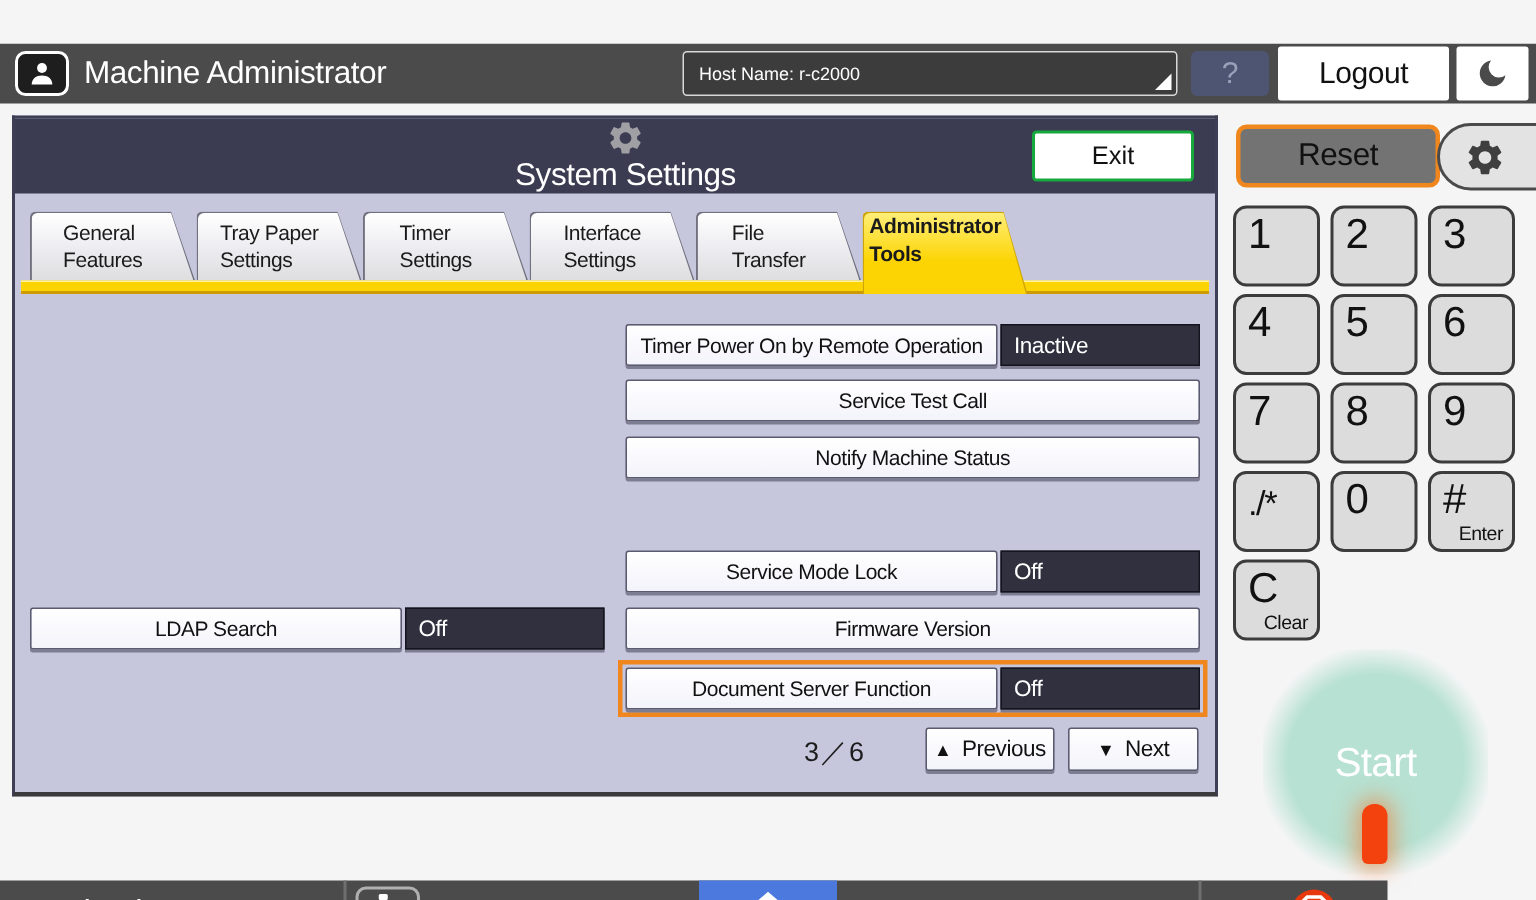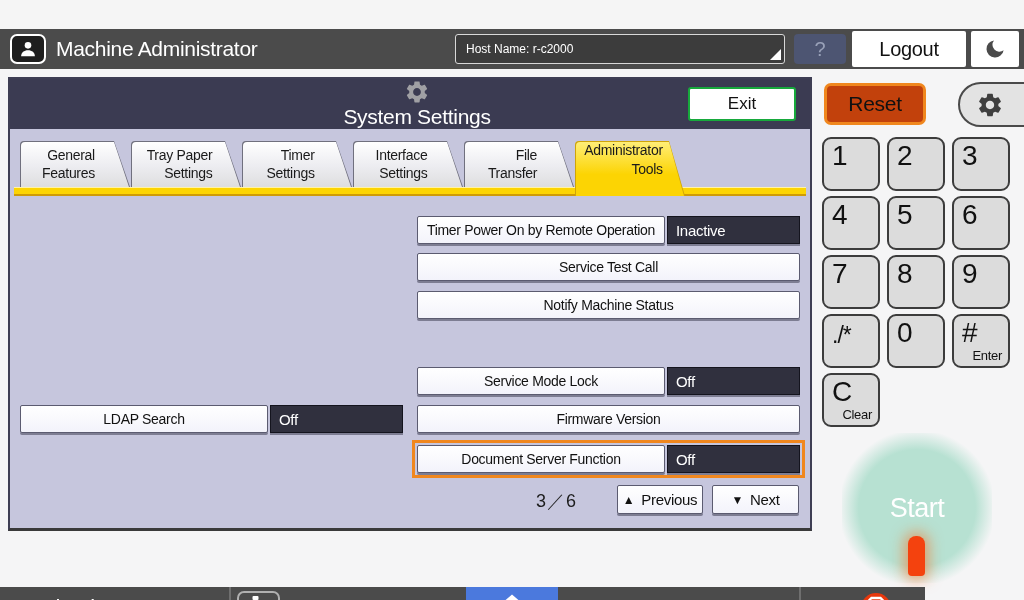--- a/index.html
+++ b/index.html
@@ -38,26 +38,26 @@
   .panel-body { position:absolute; top:50px; left:0; right:0; bottom:0; }
 
   
   .tab { position:absolute; top:12px; width:110px; height:46px; }
   .tab-shape { position:absolute; inset:0; clip-path:polygon(0 0, calc(100% - 16px) 0, 100% 100%, 0 100%);
                background:#70707e; border-radius:4px 0 0 0; }
   .tab-shape-inner { position:absolute; top:1px; left:1px; right:1px; bottom:0;
                clip-path:polygon(0 0, calc(100% - 15px) 0, 100% 100%, 0 100%);
                background:linear-gradient(180deg,#ffffff 0%,#ececf0 55%,#dededf 100%); border-radius:4px 0 0 0; }
   .tab-label { position:absolute; top:0; left:2px; right:15px; bottom:0; display:flex; align-items:center;
-               justify-content:center; text-align:right; white-space:pre-line; font-size:14px;
+               justify-content:center; text-align:left; white-space:pre-line; font-size:14px;
                line-height:1.3; color:#1a1a1a; letter-spacing:-0.3px; }
   .tab.active { height:55px; z-index:3; }
   .tab.active .tab-shape { background:#cfa408; }
   .tab.active .tab-shape-inner { background:linear-gradient(180deg,#ffee77 0%,var(--tab-active-yellow,#fcd403) 60%); }
-  .tab.active .tab-label { bottom:18px; }
+  .tab.active .tab-label { bottom:18px;font-weight:bold; }
   .tab-underline { position:absolute; top:58px; left:4px; right:4px; height:9px;
                    background:var(--tab-active-yellow,#fcd403);
                    border-top:1px solid #fff3a6; border-bottom:2px solid #cf9b05; z-index:2; }
 
   
   .row { position:absolute; display:flex; height:28px; }
   .btn-white { background:linear-gradient(180deg,#ffffff 0%,#f3f3fb 100%); border:1px solid #5b5b70;
                border-radius:2px; box-shadow:0 2px 0 rgba(35,35,55,.45); color:#111; font-size:14px;
                letter-spacing:-0.3px; display:flex; align-items:center; justify-content:center;
                height:28px; font-family:inherit; }
@@ -67,21 +67,21 @@
                display:flex; align-items:center; padding-left:8px; margin-left:2px; }
   .full-btn { width:383px; }
   .highlight-wrap { position:absolute; border:3px solid var(--accent-orange,#f0871e); padding:2px;
                     background:transparent; }
   .pagination-page { position:absolute; font-size:18px; color:#1c1c1c; letter-spacing:1px; }
   .page-btn { position:absolute; height:29px; gap:7px; }
   .page-btn .tri { font-size:12px; }
   .page-btn .pg-lbl { font-size:15px; }
 
   
-  .reset-btn { position:absolute; left:824px; top:54px; width:102px; height:42px; background:#c2410c;
+  .reset-btn { position:absolute; left:824px; top:54px; width:136px; height:42px; background:#737373;
                border:3px solid var(--accent-orange,#f0871e); border-radius:7px; font-size:21px;
                color:#111; letter-spacing:-0.3px; font-family:inherit; }
   .gear-pill { position:absolute; left:958px; top:53px; width:80px; height:45px; background:#e3e3e3;
                border:2px solid #4a4a4a; border-radius:23px 0 0 23px; display:flex; align-items:center;
                padding-left:16px; }
   .keypad { position:absolute; left:822px; top:108px; display:grid;
             grid-template-columns:repeat(3,58px); grid-auto-rows:54px; column-gap:7px; row-gap:5px; }
   .key { position:relative; background:#dcdcdc; border:2px solid #3c3c3c; border-radius:9px;
          font-family:inherit; color:#111; text-align:left; }
   .key-main { position:absolute; top:1px; left:8px; font-size:28px; line-height:1.15; letter-spacing:-1px; }

